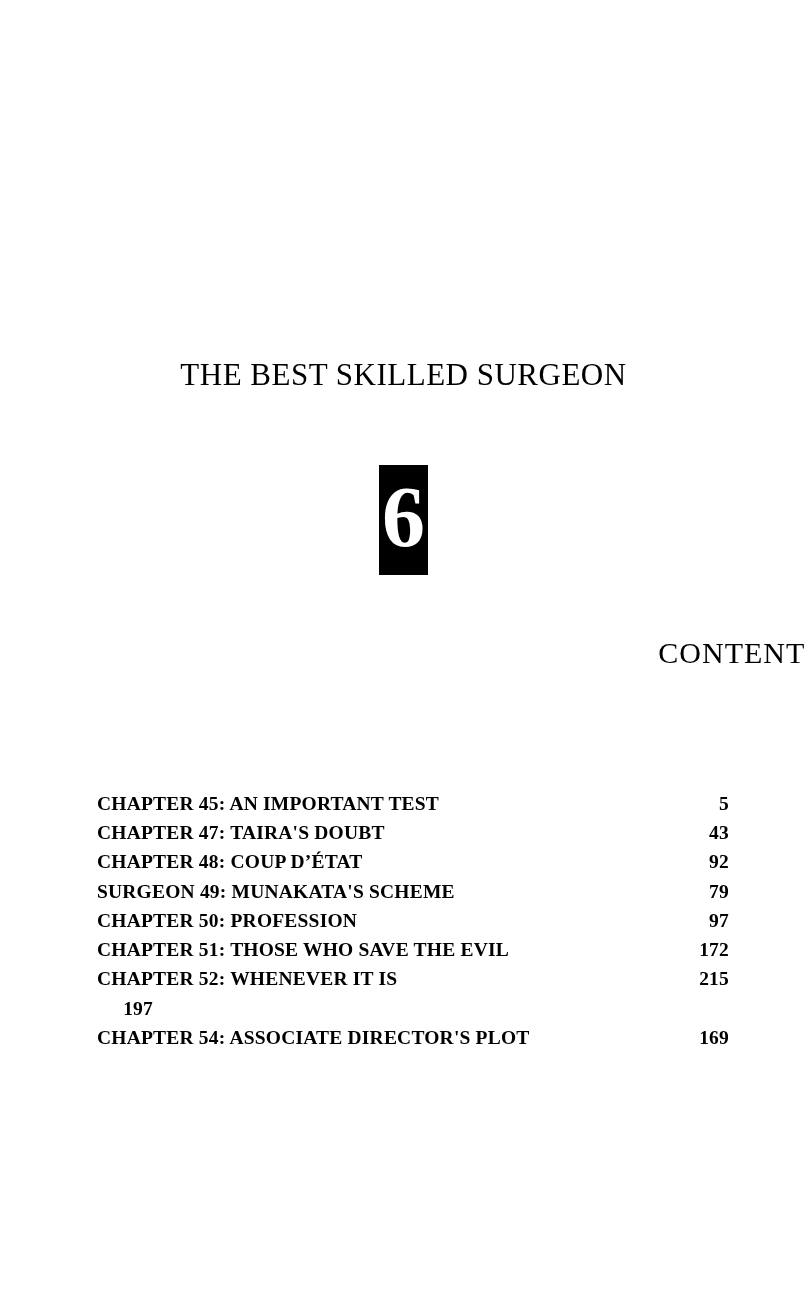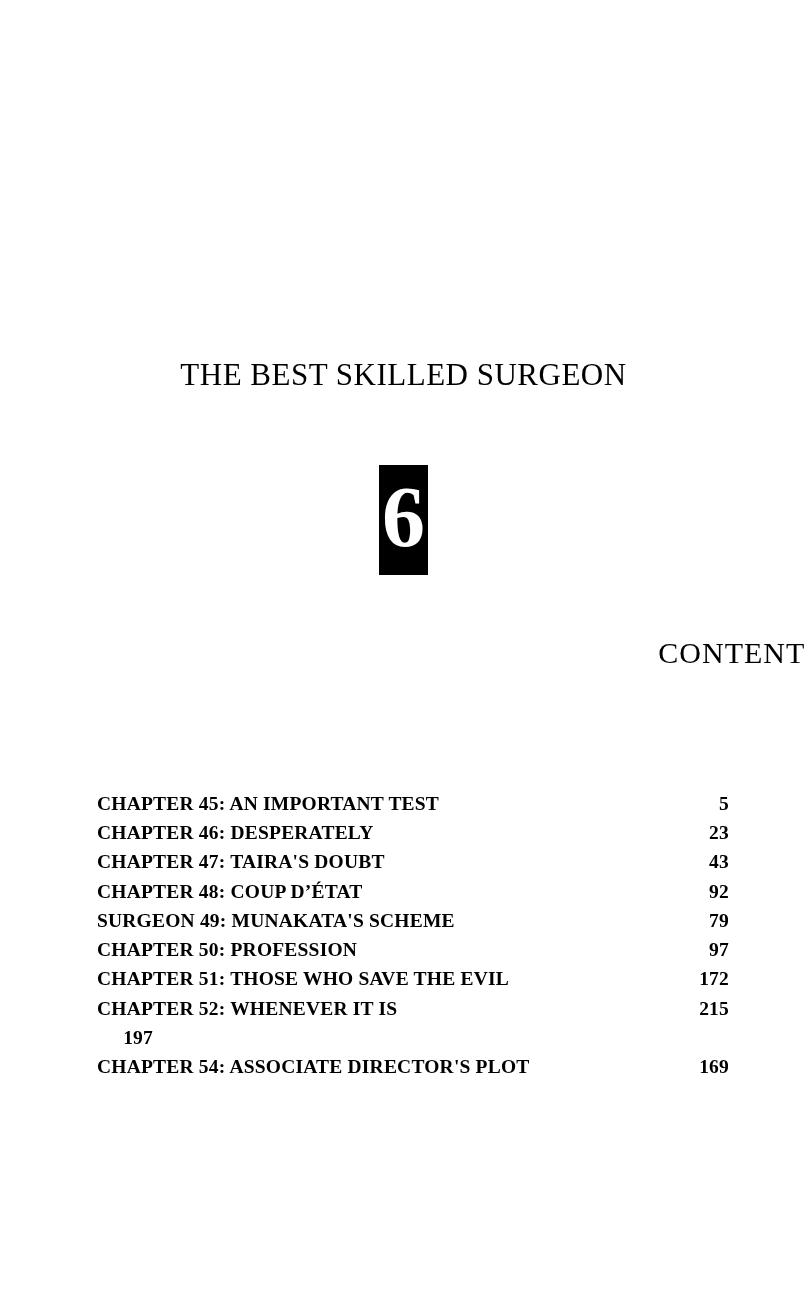--- a/index.html
+++ b/index.html
@@ -98,24 +98,20 @@
   <div class="volume-badge">6</div>
 
   <div class="contents-heading">CONTENTS</div>
 
   <div class="toc">
     <div class="toc-row">
       <span class="toc-title">CHAPTER 45: AN IMPORTANT TEST</span>
       <span class="toc-page">5</span>
     </div>
     <div class="toc-row">
-      <span class="toc-title">CHAPTER 46: DESPERATELY</span>
-      <span class="toc-page">23</span>
-    </div>
-    <div class="toc-row">
       <span class="toc-title">CHAPTER 47: TAIRA'S DOUBT</span>
       <span class="toc-page">43</span>
     </div>
     <div class="toc-row">
       <span class="toc-title">CHAPTER 48: COUP D’ÉTAT</span>
       <span class="toc-page">92</span>
     </div>
     <div class="toc-row">
       <span class="toc-title">SURGEON 49: MUNAKATA'S SCHEME</span>
       <span class="toc-page">79</span>

